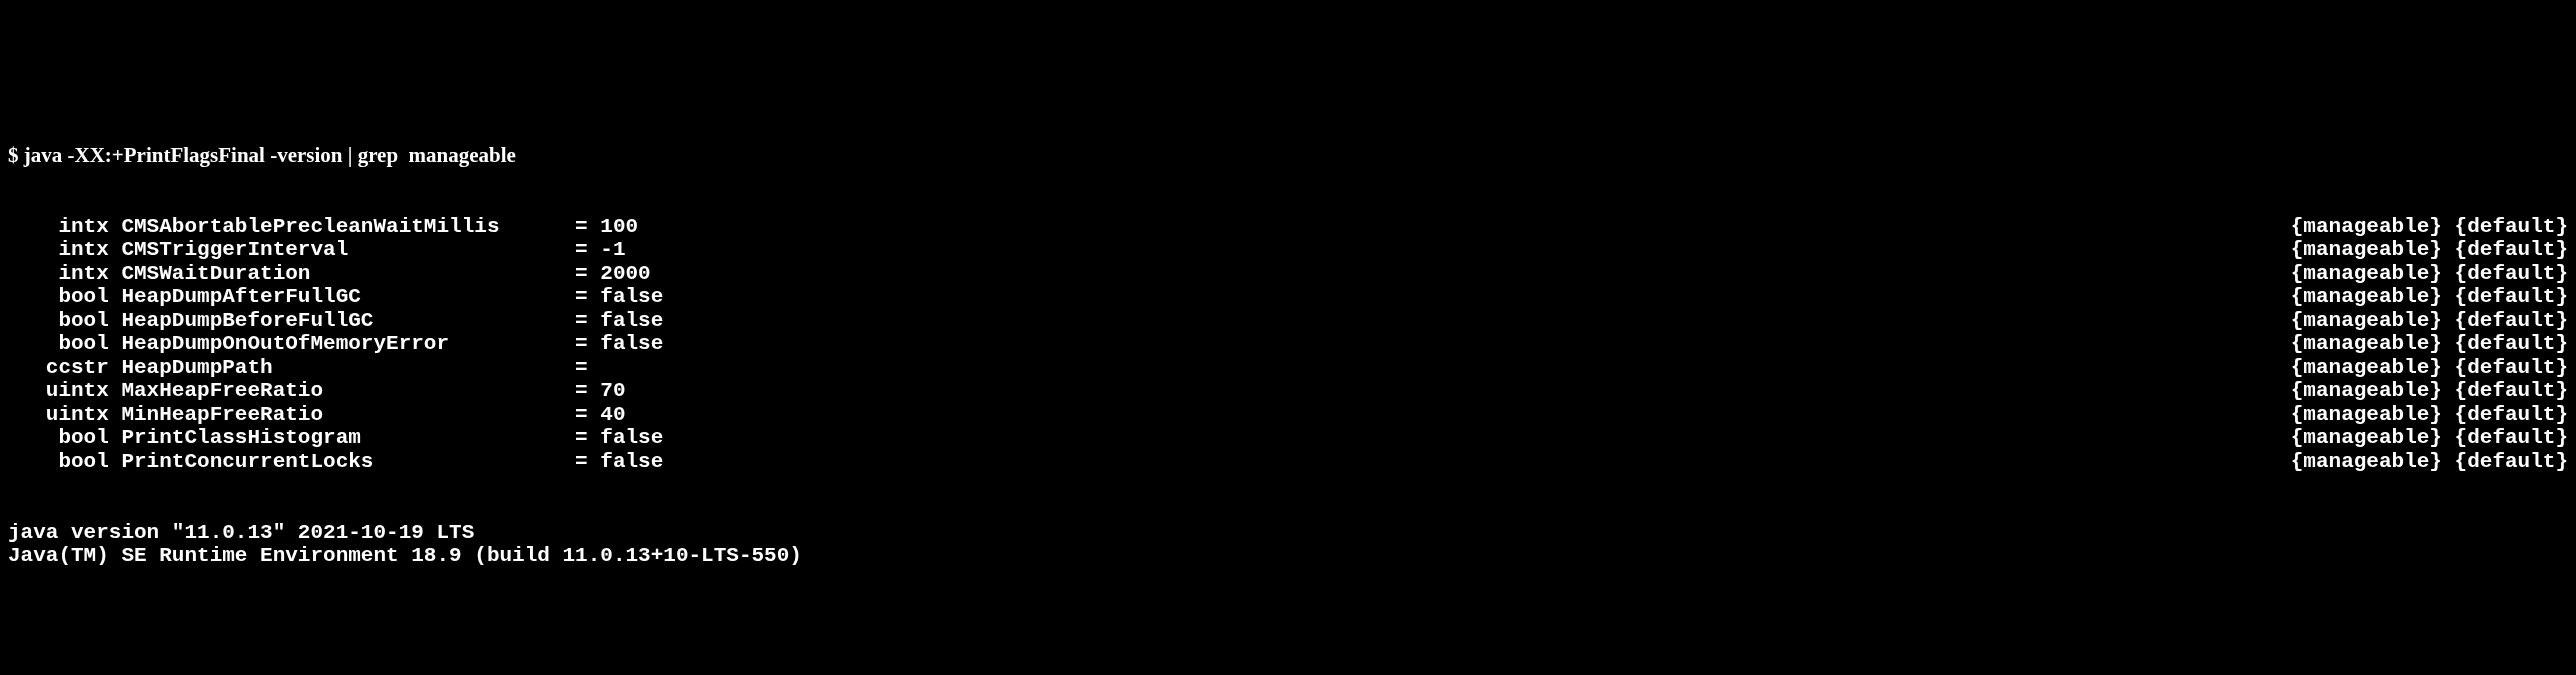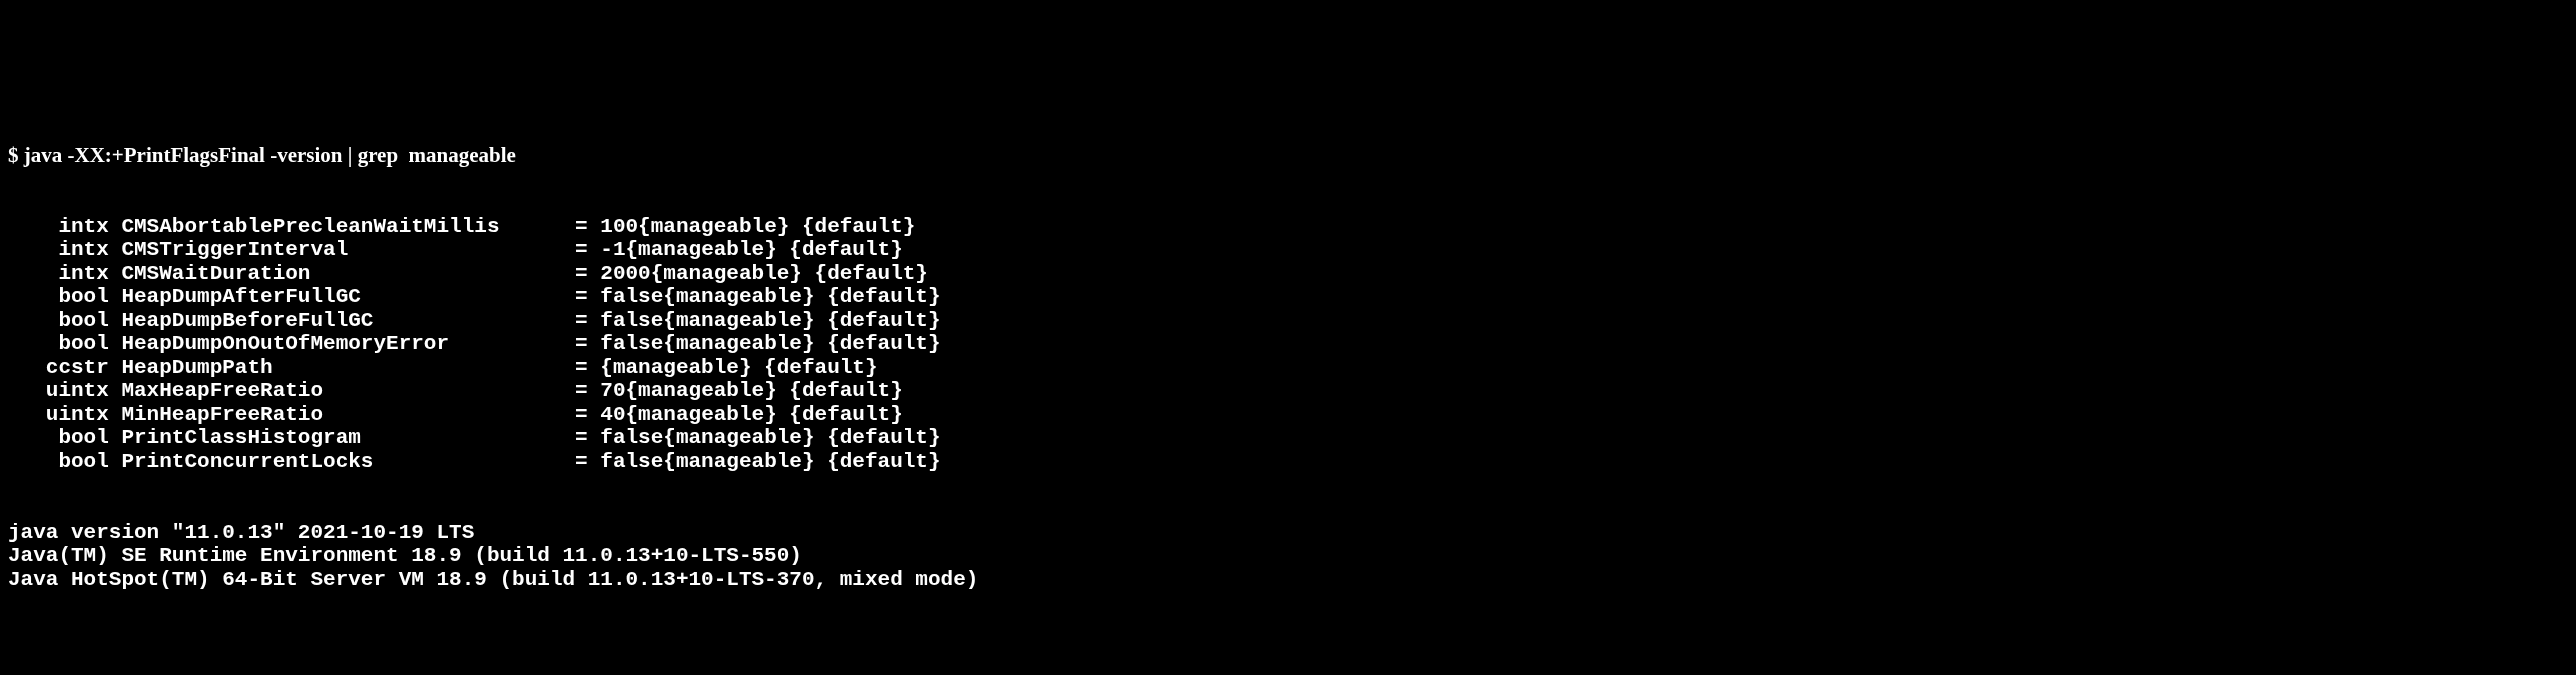--- a/index.html
+++ b/index.html
@@ -18,39 +18,40 @@
       white-space: pre;
       width: 2576px;
       position: relative;
     }
     .prompt-line {
       display: block;
       font-family: Liberation Serif, serif;
     }
     .flag-row {
       display: flex;
+      justify-content: space-between;
       width: 100%;
     }
     .flag-left {
       white-space: pre;
     }
     .flag-right {
       white-space: pre;
     }
     .version-line {
       display: block;
     }
   </style>
 </head>
 <body>
 
 
 
 <div>
   <span class="prompt-line">$ java -XX:+PrintFlagsFinal -version | grep  manageable</span>
   <div id="flag-list"><div class="flag-row"><span class="flag-left">    intx CMSAbortablePrecleanWaitMillis      = 100</span><span class="flag-right">{manageable} {default}</span></div><div class="flag-row"><span class="flag-left">    intx CMSTriggerInterval                  = -1</span><span class="flag-right">{manageable} {default}</span></div><div class="flag-row"><span class="flag-left">    intx CMSWaitDuration                     = 2000</span><span class="flag-right">{manageable} {default}</span></div><div class="flag-row"><span class="flag-left">    bool HeapDumpAfterFullGC                 = false</span><span class="flag-right">{manageable} {default}</span></div><div class="flag-row"><span class="flag-left">    bool HeapDumpBeforeFullGC                = false</span><span class="flag-right">{manageable} {default}</span></div><div class="flag-row"><span class="flag-left">    bool HeapDumpOnOutOfMemoryError          = false</span><span class="flag-right">{manageable} {default}</span></div><div class="flag-row"><span class="flag-left">   ccstr HeapDumpPath                        = </span><span class="flag-right">{manageable} {default}</span></div><div class="flag-row"><span class="flag-left">   uintx MaxHeapFreeRatio                    = 70</span><span class="flag-right">{manageable} {default}</span></div><div class="flag-row"><span class="flag-left">   uintx MinHeapFreeRatio                    = 40</span><span class="flag-right">{manageable} {default}</span></div><div class="flag-row"><span class="flag-left">    bool PrintClassHistogram                 = false</span><span class="flag-right">{manageable} {default}</span></div><div class="flag-row"><span class="flag-left">    bool PrintConcurrentLocks                = false</span><span class="flag-right">{manageable} {default}</span></div></div>
-  <div id="version-block"><span class="version-line">java version "11.0.13" 2021-10-19 LTS</span><span class="version-line">Java(TM) SE Runtime Environment 18.9 (build 11.0.13+10-LTS-550)</span><span class="version-line">Java HotSpot(TM) 64-Bit Server VM 18.9 (build 11.0.13+10-LTS-370, mixed mode)</span></div>
+  <div id="version-block"><span class="version-line">java version "11.0.13" 2021-10-19 LTS</span><span class="version-line">Java(TM) SE Runtime Environment 18.9 (build 11.0.13+10-LTS-550)</span></div>
 </div>
 
 
 
 
 
 
 </body></html>

